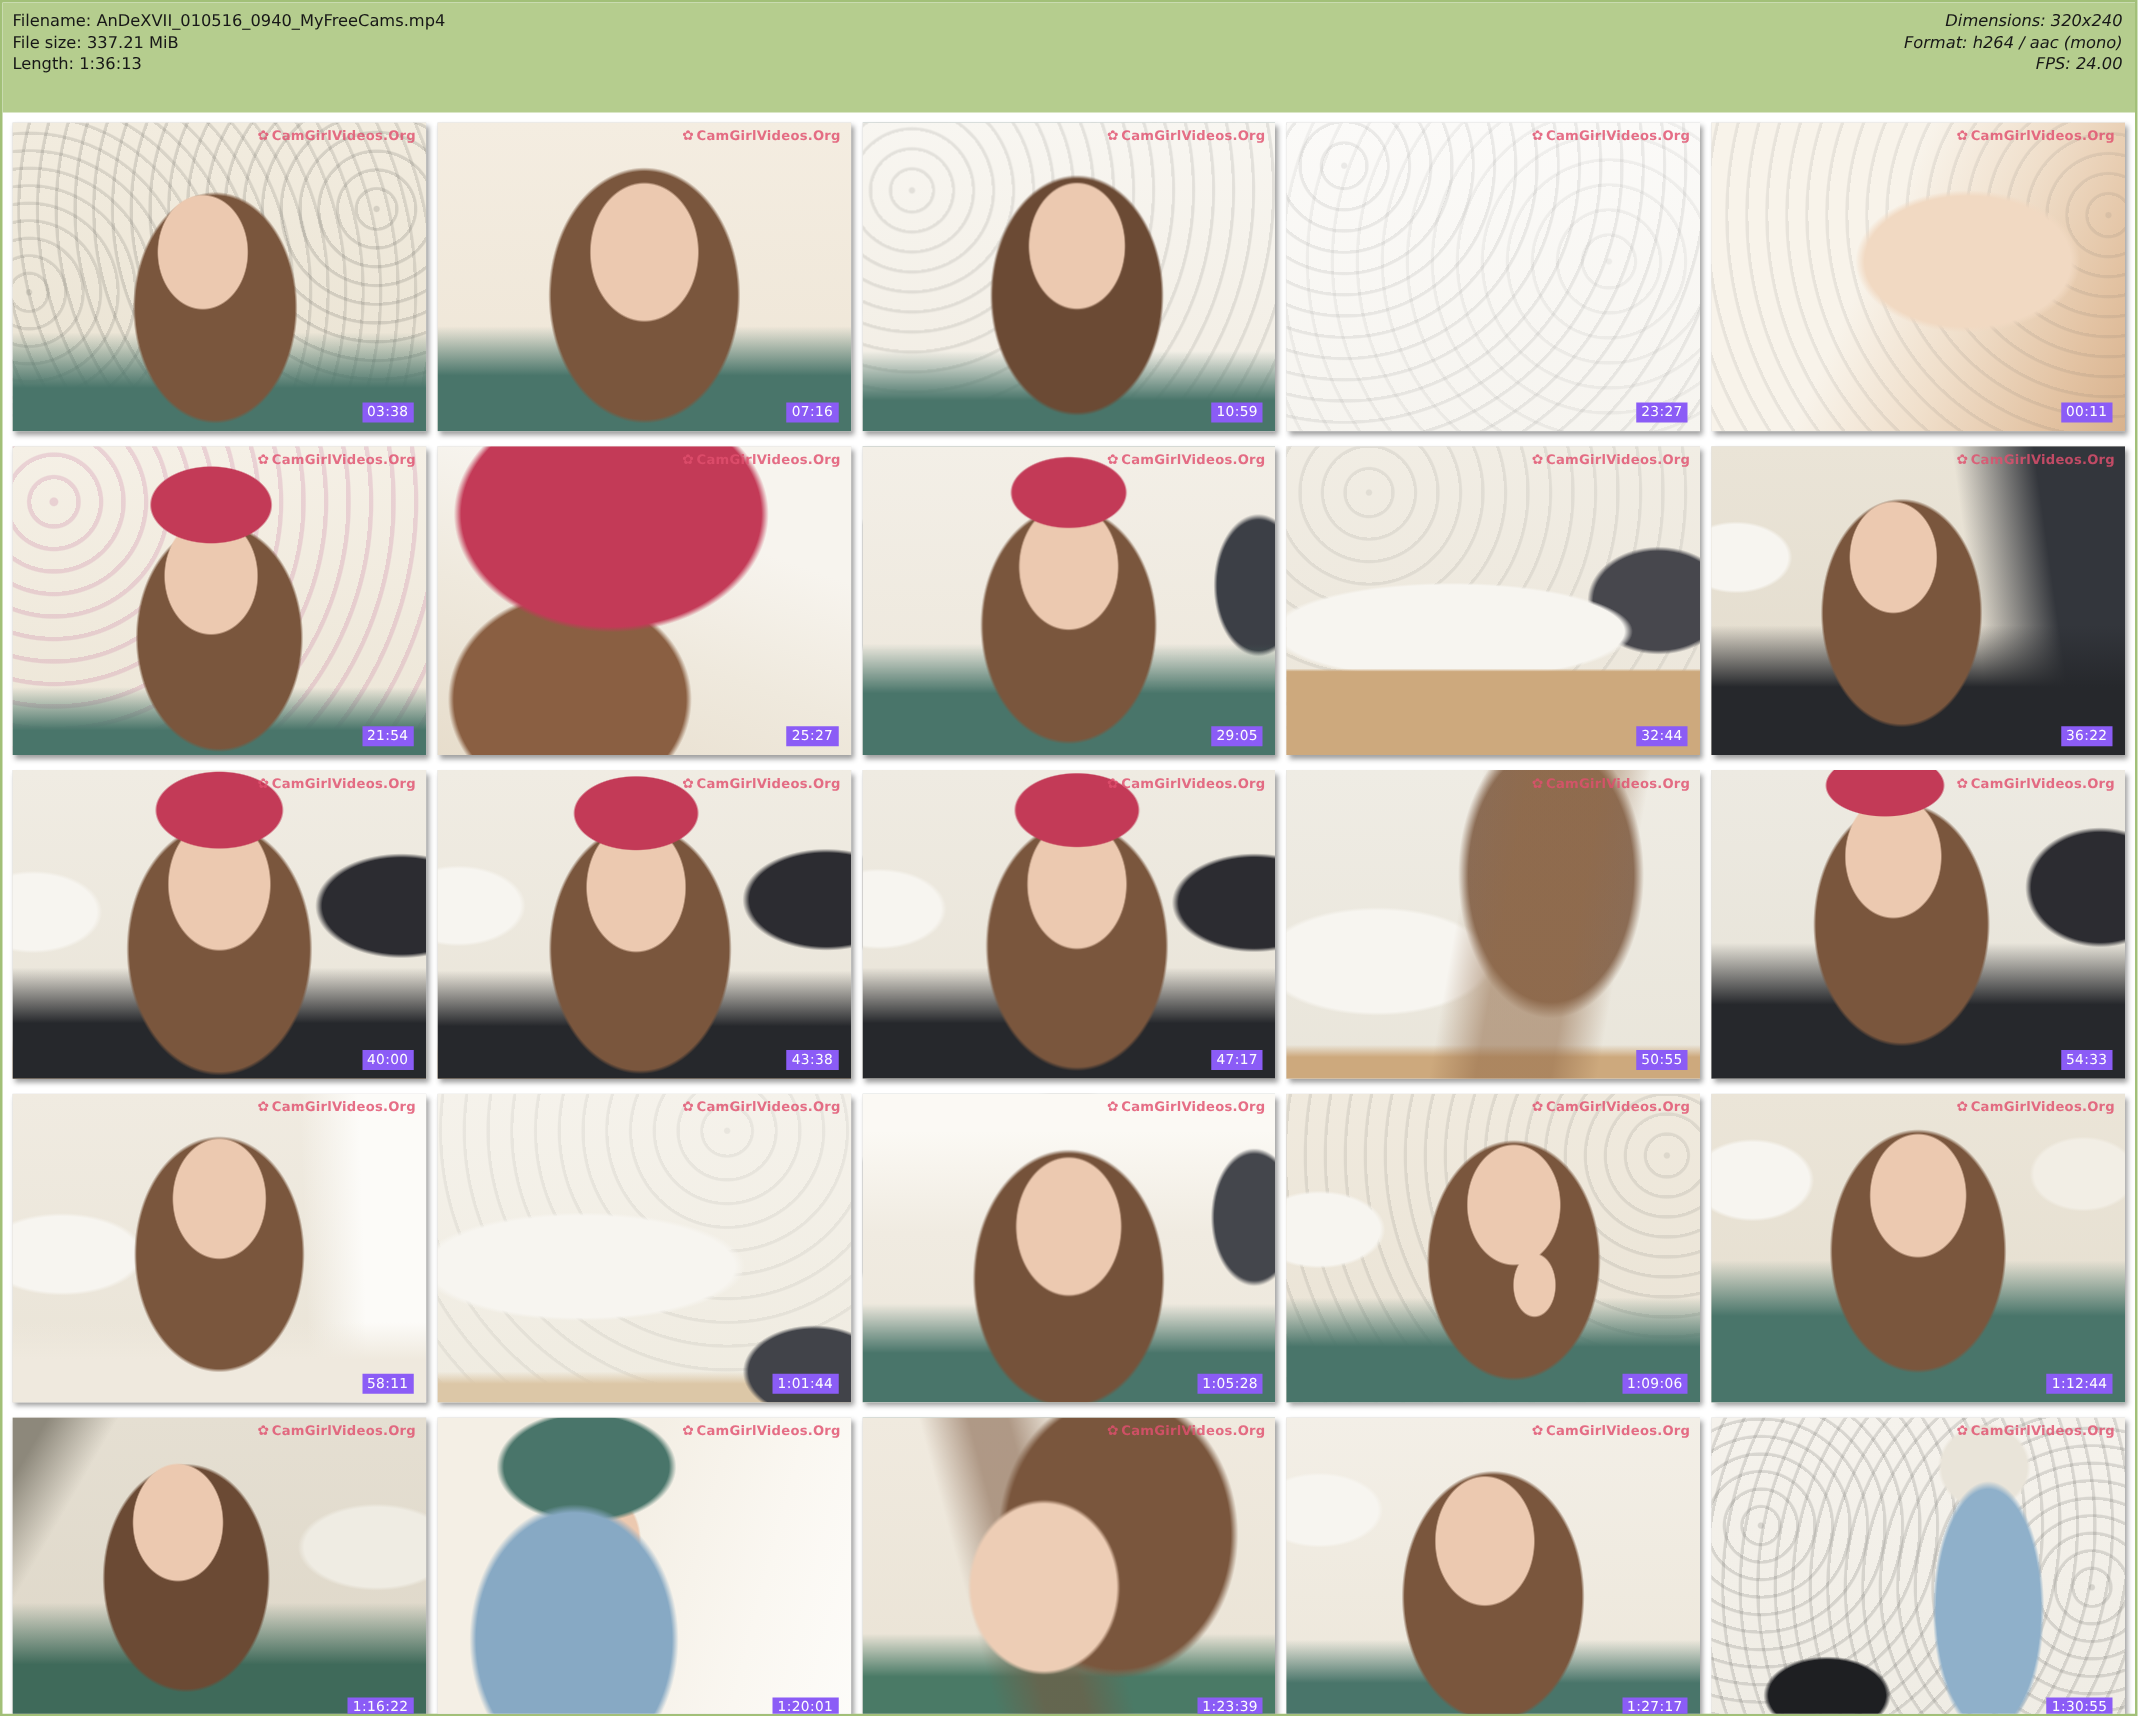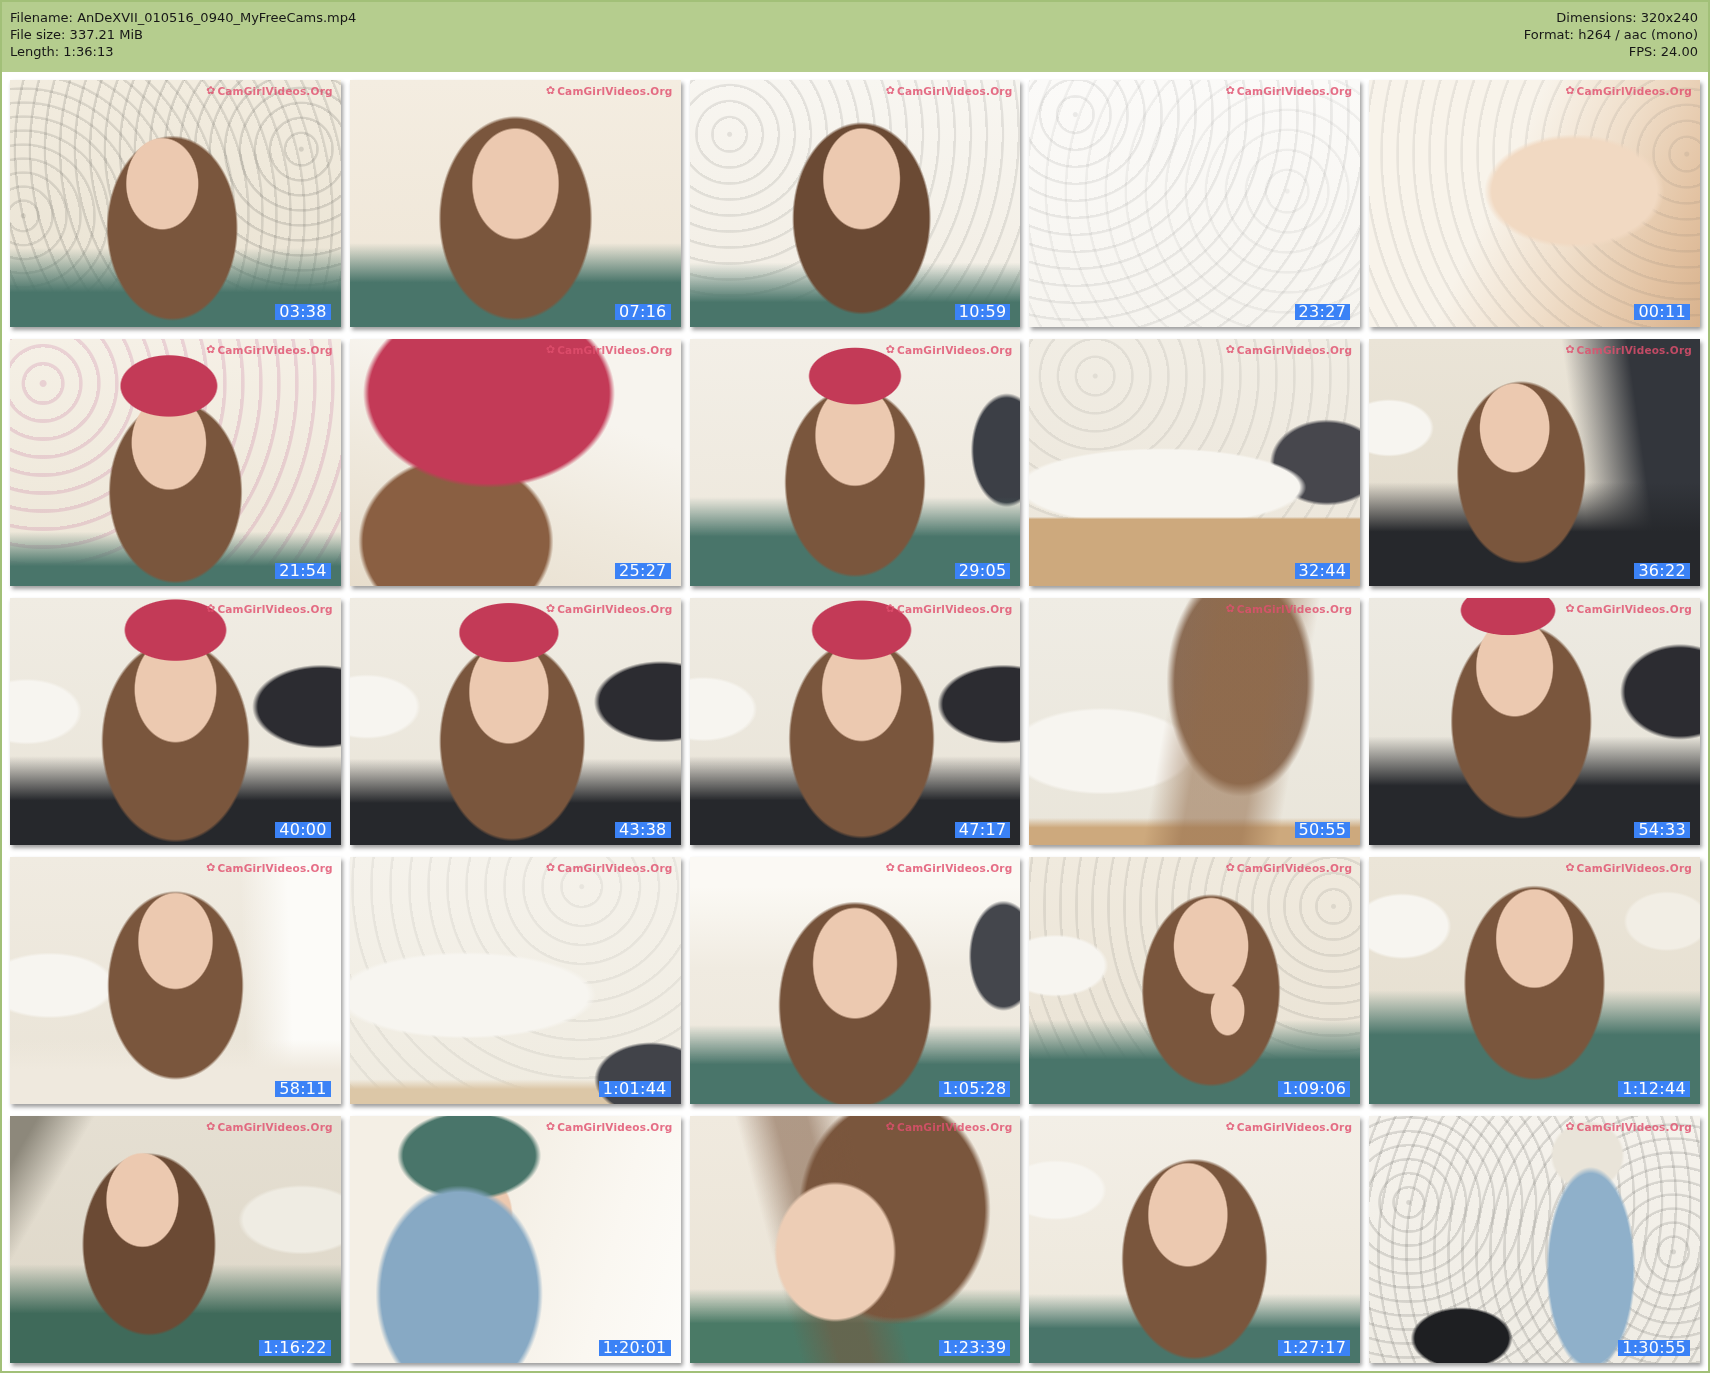--- a/index.html
+++ b/index.html
@@ -3,43 +3,43 @@
 <meta charset="utf-8">
 <style>
   html,body{margin:0;padding:0;}
   body{
     width:1710px;height:1373px;overflow:hidden;background:#ffffff;
     font-family:"DejaVu Sans","Liberation Sans",sans-serif;
     box-sizing:border-box;border:2px solid #a2c078;
   }
   
   .header{
-    height:70px;background:#b5cd8e;display:flex;justify-content:space-between;
+    height:88px;background:#b5cd8e;display:flex;justify-content:space-between;
     padding:8px 10px 0 8px;box-sizing:border-box;
   }
   .hcol{display:flex;flex-direction:column;gap:1px;}
-  .hcol.right{text-align:right;}
+  .hcol.right{text-align:right;font-style:italic;}
   .hline{font-size:13px;line-height:16px;color:#171717;white-space:pre;}
   
   .grid{
     display:grid;grid-template-columns:repeat(5,1fr);grid-auto-rows:247px;
     gap:12px 9px;padding:8px 8px 4px 8px;
   }
   .thumb{
     position:relative;margin:0;background:#ddd;
     box-shadow:2px 3px 4px rgba(40,40,40,.45);
     overflow:hidden;
   }
   .art{position:absolute;inset:0;
     --skin:#ecc9b0;--hair:#7a563d;--hair2:#6b4a34;--beanie:#c33a57;
     --shirt:#49756a;--jacket:#26282c;--bed:#f7f5f0;--floor:#cda97d;--carpet:#2c2c31;
   }
   .timestamp{
-    position:absolute;right:10px;bottom:7px;background:#3b82f6;color:#fdfdfd;
-    font-size:16px;line-height:16px;padding:0 4px;letter-spacing:.3px;
+    position:absolute;right:10px;bottom:7px;background:#8b5cf6;color:#fdfdfd;
+    font-size:11px;line-height:16px;padding:0 4px;letter-spacing:.3px;
   }
   .watermark{
     position:absolute;top:5px;right:8px;display:flex;align-items:center;gap:2px;
     color:rgba(224,79,110,.82);font-size:10.5px;font-weight:bold;letter-spacing:.2px;
   }
   .wm-icon{font-size:11px;line-height:10px;}
   
   .s1{background:
     radial-gradient(ellipse 60px 76px at 46% 42%,var(--skin) 0 59%,transparent 61%),
     radial-gradient(ellipse 108px 152px at 49% 60%,var(--hair) 0 59%,transparent 61%),

